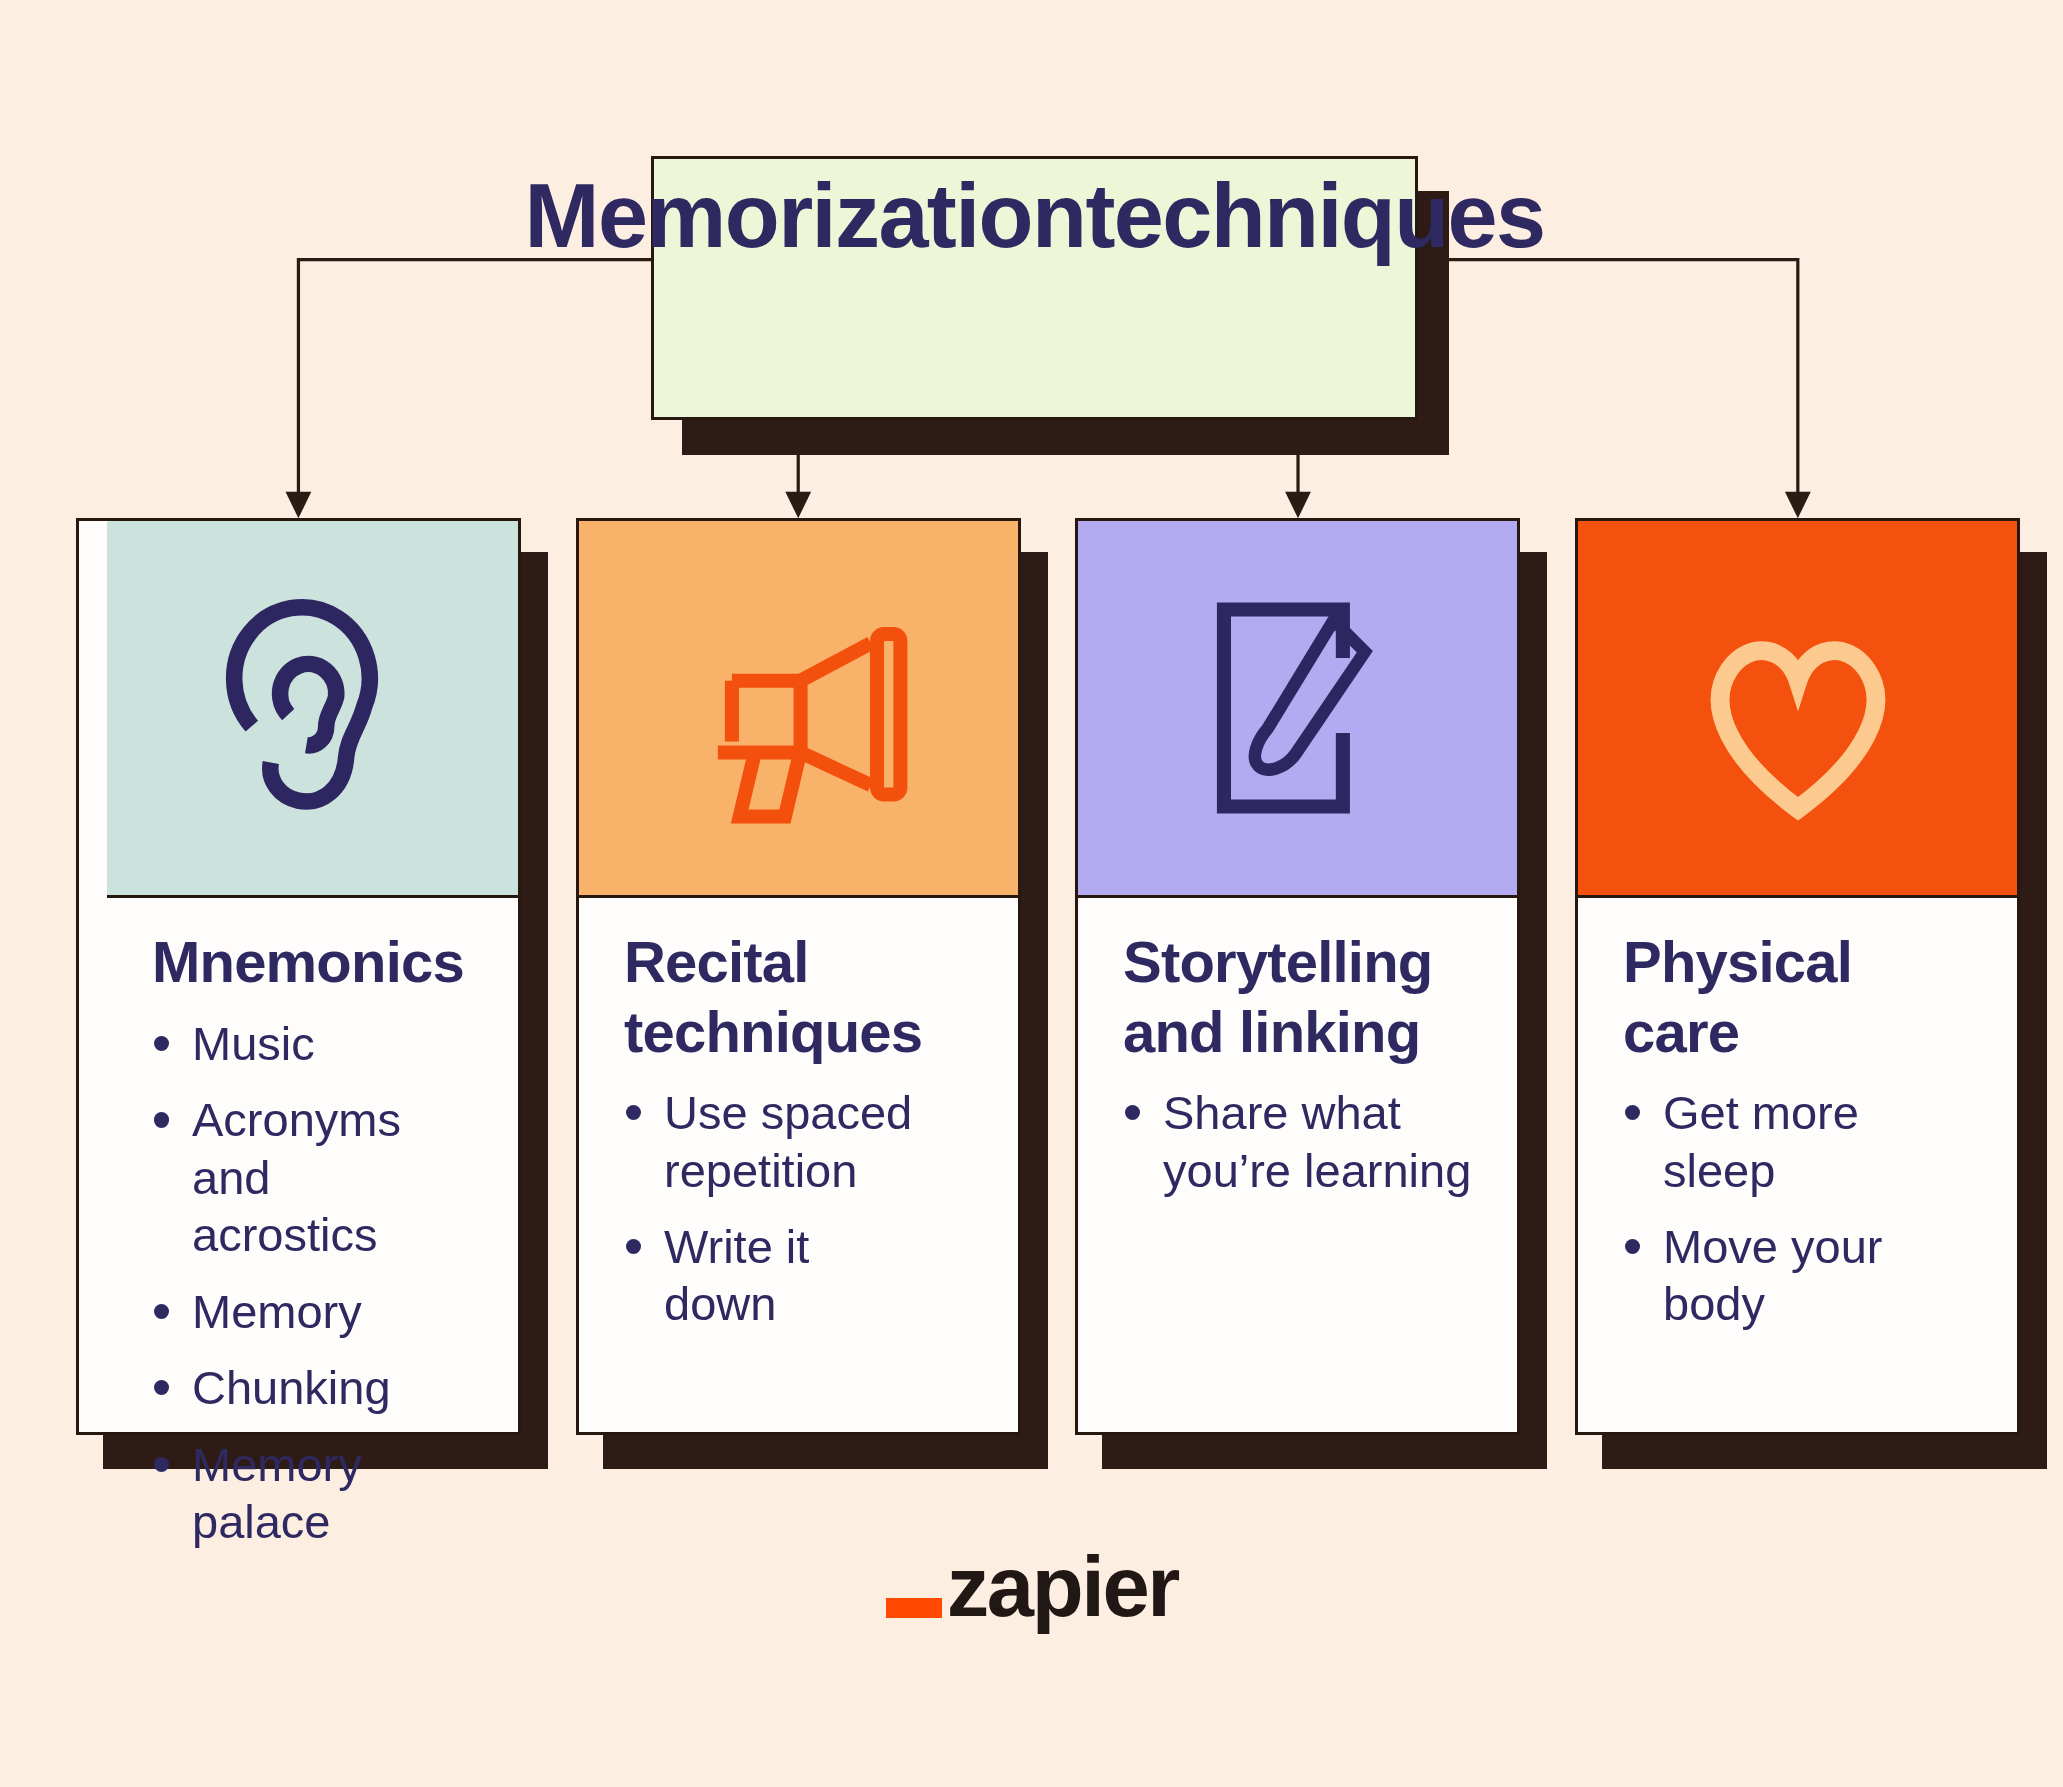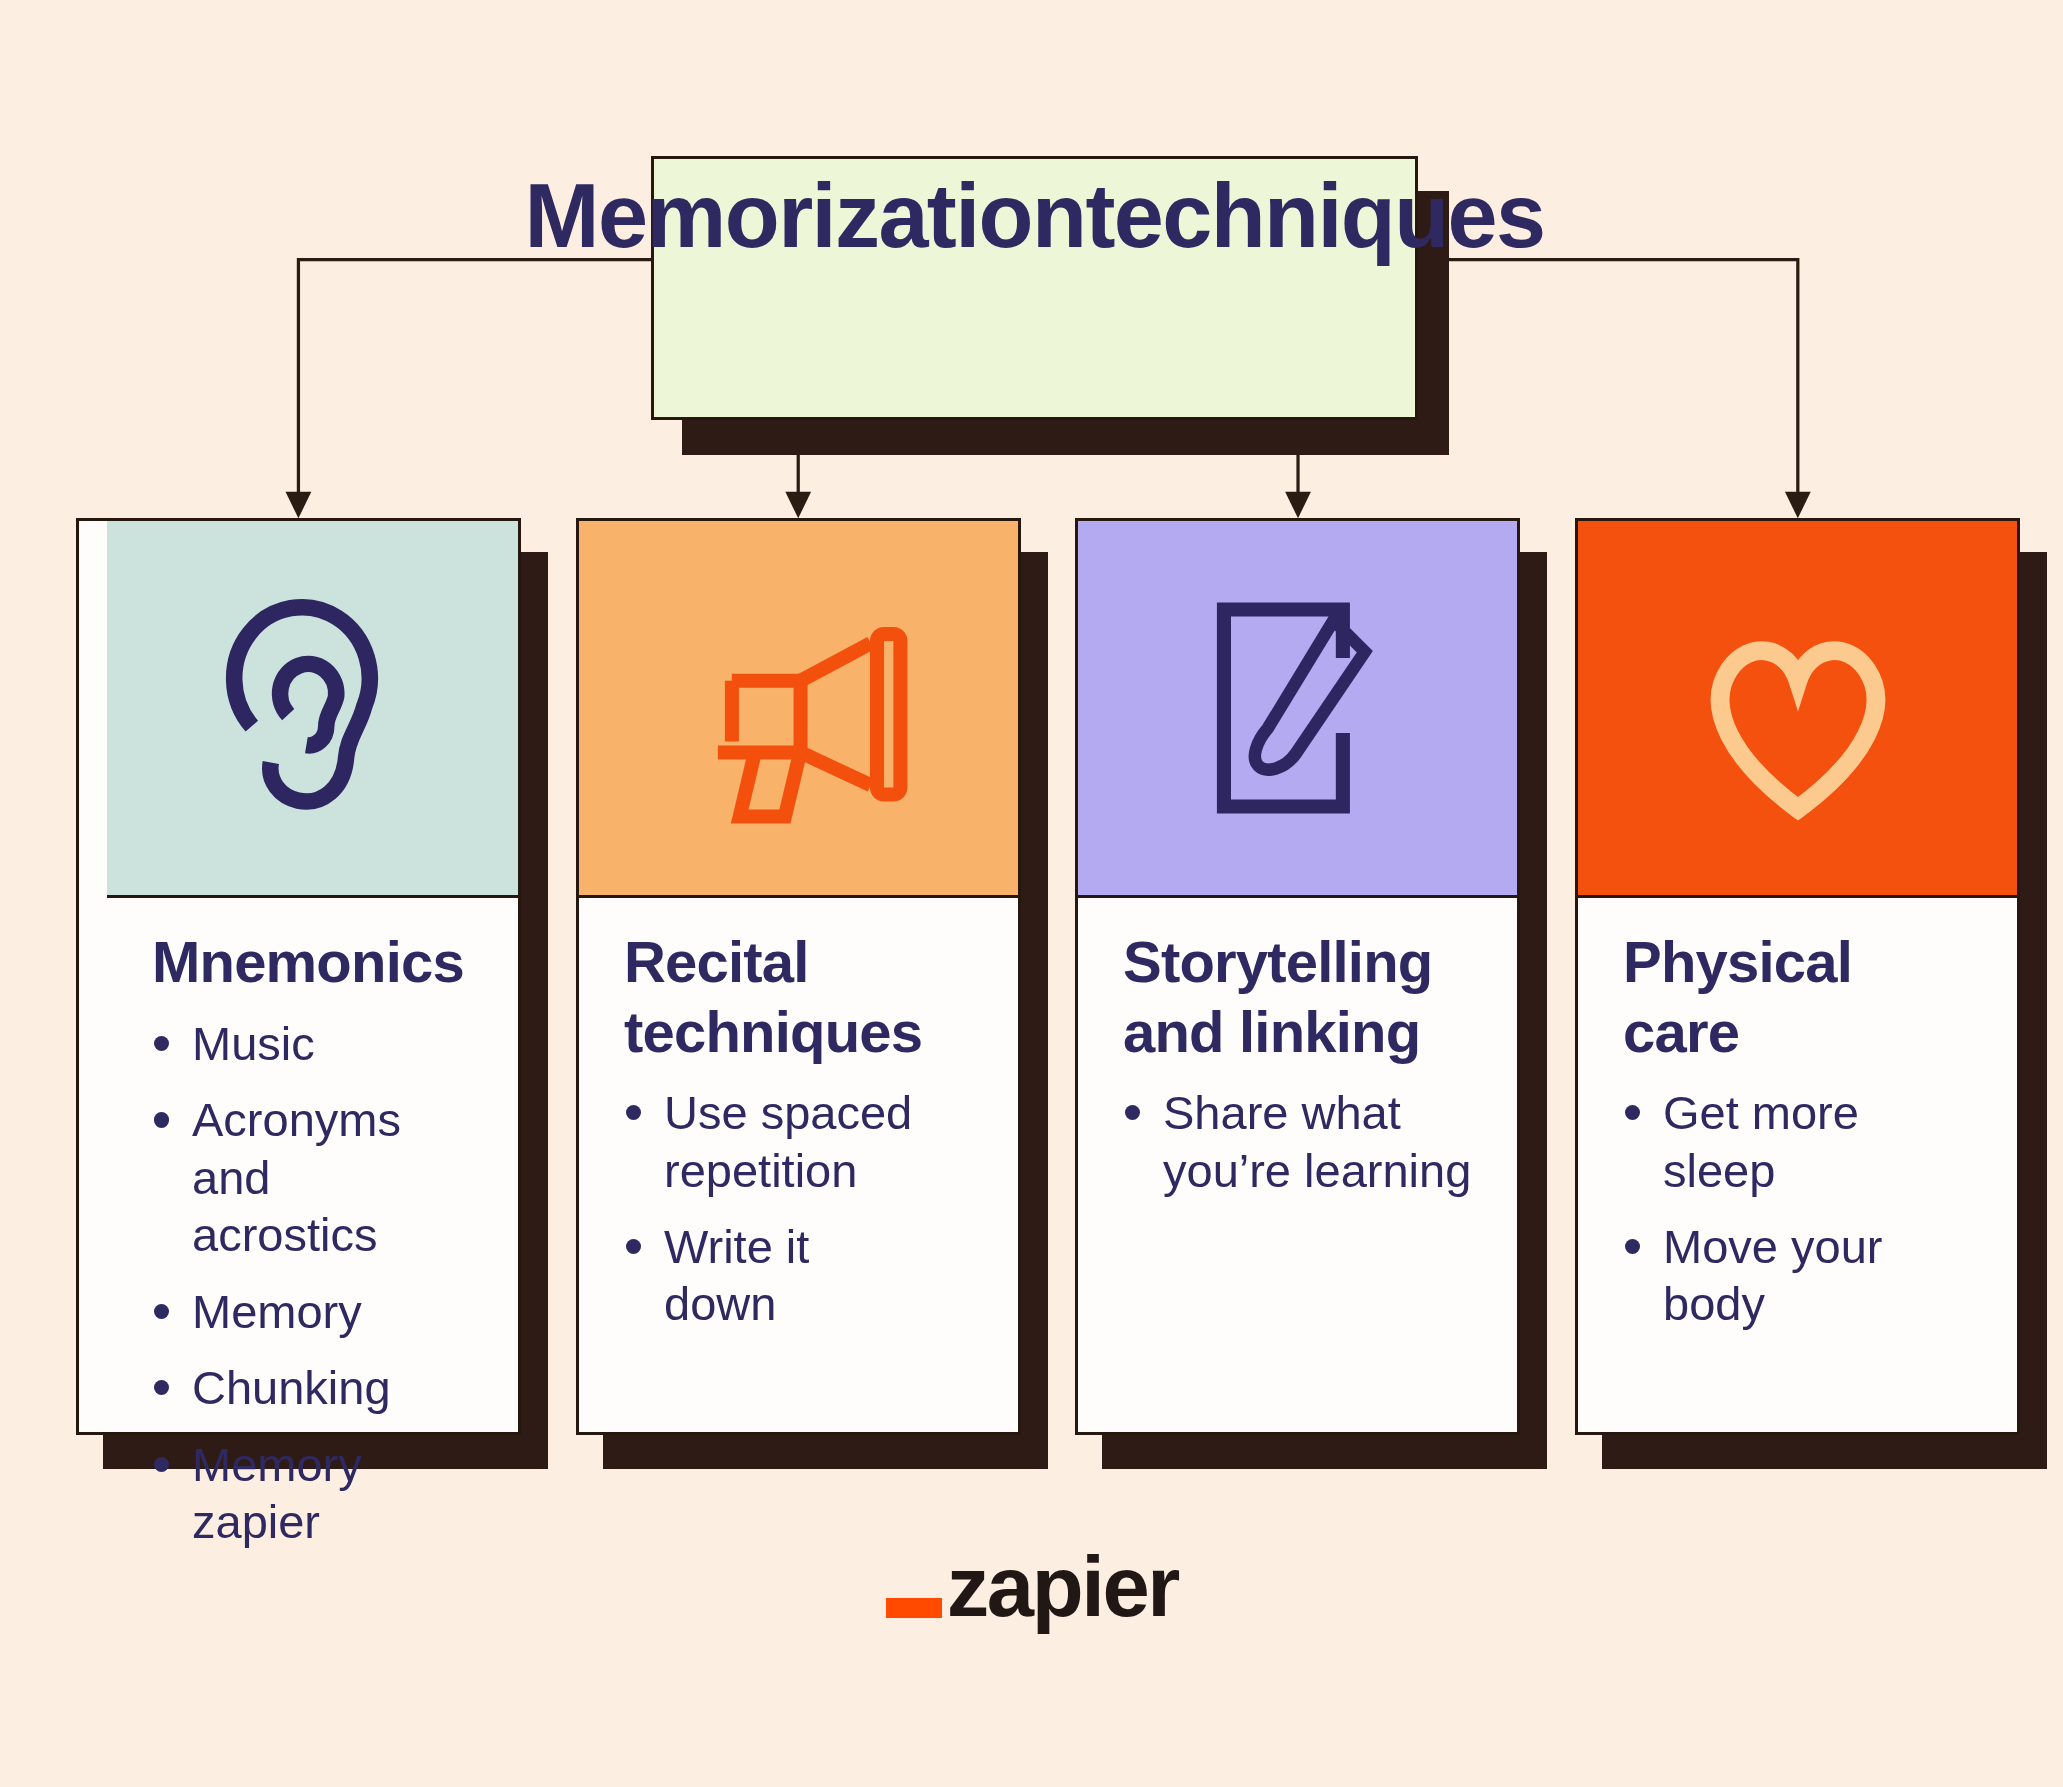--- a/index.html
+++ b/index.html
@@ -87,21 +87,21 @@
       <path d="M80,158 A34,36 0 1 1 138,136 C135,150 126,158 126,172 C126,187 114,197 102,195"></path>
     </svg></span>
     </div>
     <div class="card-body">
       <h2 class="card-title">Mnemonics</h2>
       <ul class="bullets">
             <li>Music</li>
             <li>Acronyms and<br>acrostics</li>
             <li>Memory</li>
             <li>Chunking</li>
-            <li>Memory zapier</li>
+            <li>Memory palace</li>
           </ul>
     </div>
   </article>
       <article class="card" style="left: 576px;">
     <div class="card-header" style="background: rgb(248, 178, 105);">
       <span class="icon"><svg viewBox="0 0 300 310" width="234" height="242" fill="none" stroke="#f4500d" stroke-width="18">
       <path d="M64,120 V198"></path>
       <path d="M64,120 H152 V212"></path>
       <path d="M46,212 H152"></path>
       <path d="M152,120 L242,72"></path>

